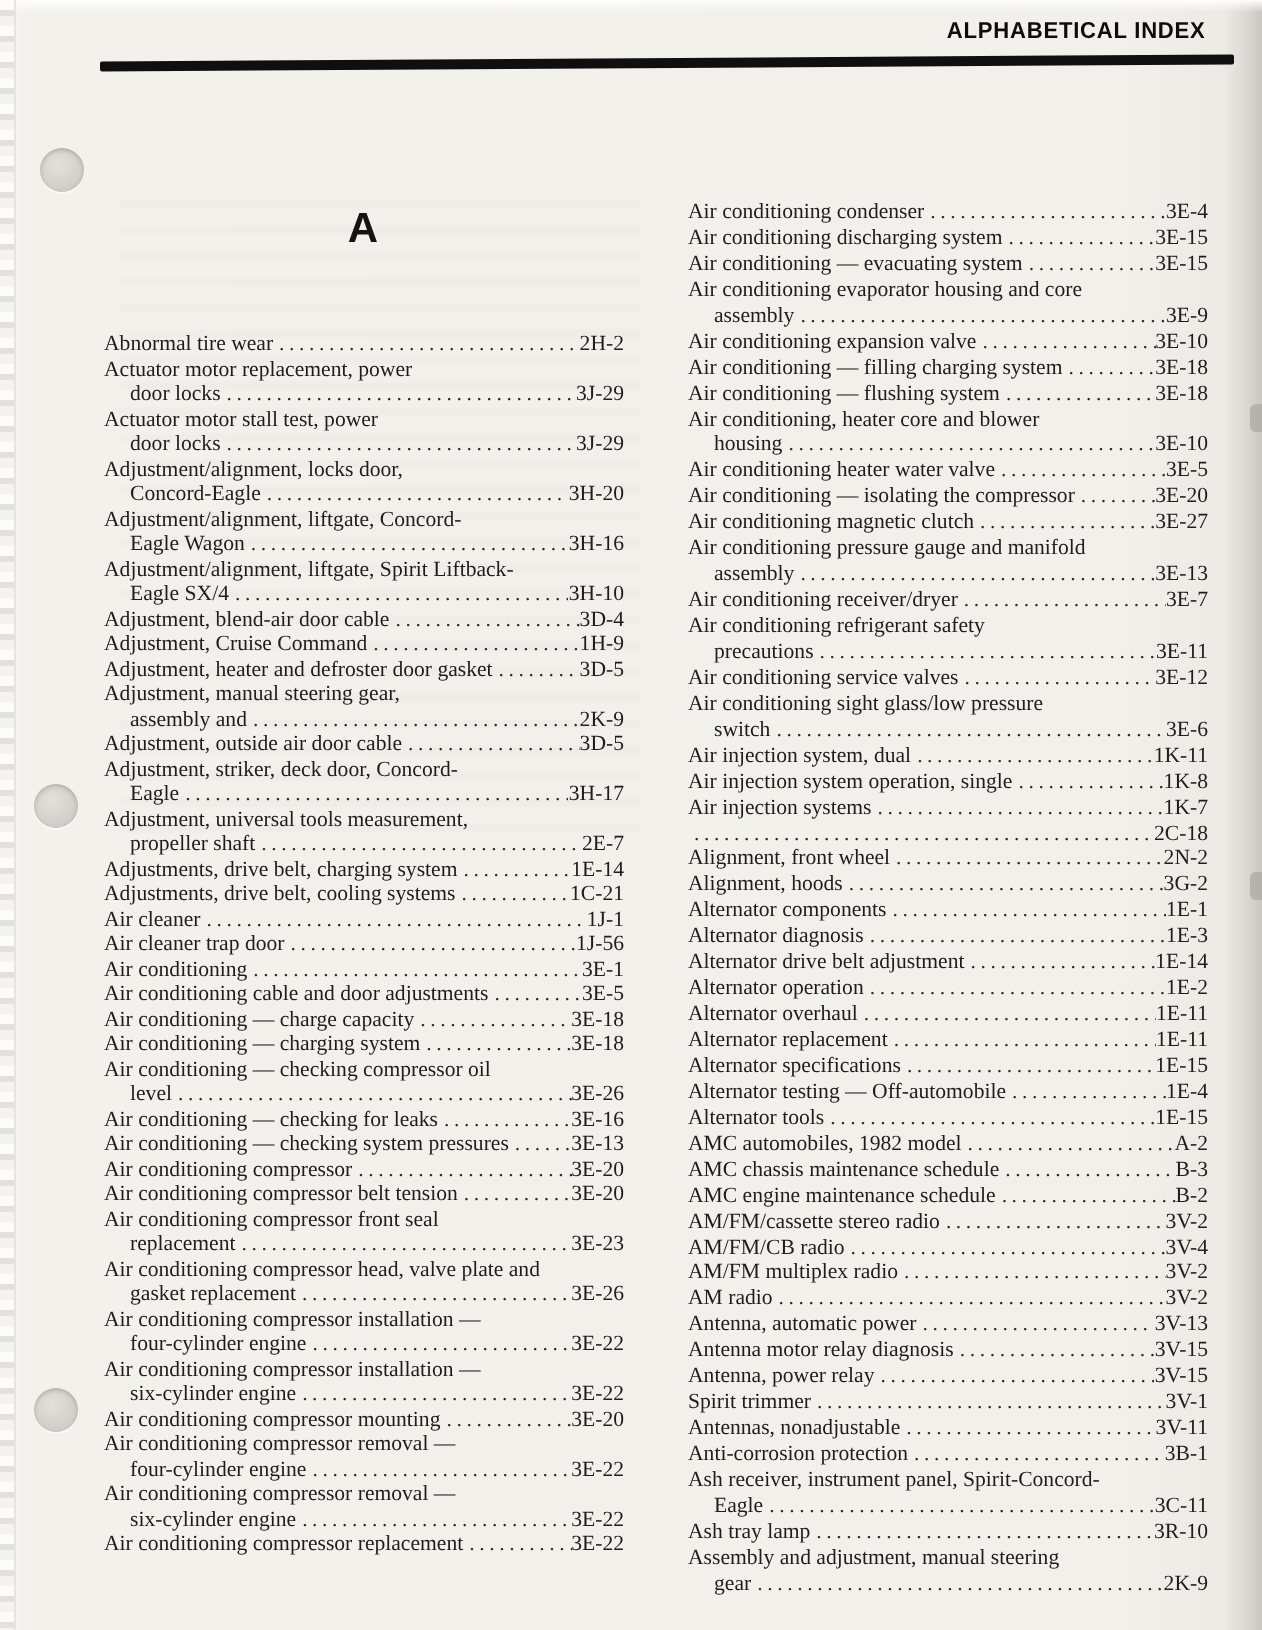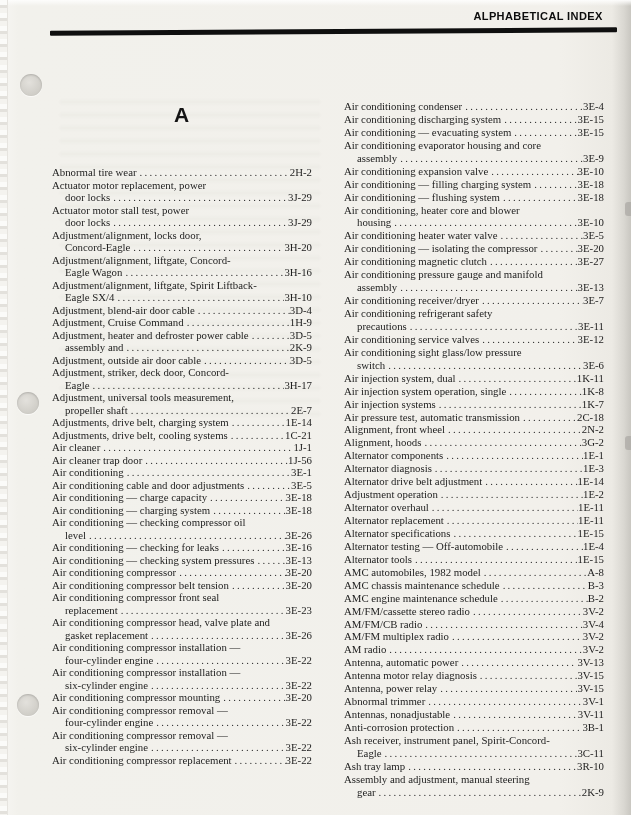--- a/index.html
+++ b/index.html
@@ -151,23 +151,26 @@
         <span class="etext">Adjustment, blend-air door cable</span>
         <span class="dots" aria-hidden="true">..........................................................................................</span>
         <span class="pageref">3D-4</span>
       </div>
       <div class="entry-line">
         <span class="etext">Adjustment, Cruise Command</span>
         <span class="dots" aria-hidden="true">..........................................................................................</span>
         <span class="pageref">1H-9</span>
       </div>
       <div class="entry-line">
-        <span class="etext">Adjustment, heater and defroster power cable</span>
+        <span class="etext">Adjustment, heater and defroster door gasket</span>
         <span class="dots" aria-hidden="true">..........................................................................................</span>
         <span class="pageref">3D-5</span>
+      </div>
+      <div class="entry-line">
+        <span class="etext">Adjustment, manual steering gear,</span>
       </div>
       <div class="entry-line cont">
         <span class="etext">assembly and</span>
         <span class="dots" aria-hidden="true">..........................................................................................</span>
         <span class="pageref">2K-9</span>
       </div>
       <div class="entry-line">
         <span class="etext">Adjustment, outside air door cable</span>
         <span class="dots" aria-hidden="true">..........................................................................................</span>
         <span class="pageref">3D-5</span>
@@ -420,21 +423,20 @@
         <span class="etext">Air injection system operation, single</span>
         <span class="dots" aria-hidden="true">..........................................................................................</span>
         <span class="pageref">1K-8</span>
       </div>
       <div class="entry-line">
         <span class="etext">Air injection systems</span>
         <span class="dots" aria-hidden="true">..........................................................................................</span>
         <span class="pageref">1K-7</span>
       </div>
       <div class="entry-line">
-        <span class="etext">Air pressure test, automatic transmission</span>
         <span class="dots" aria-hidden="true">..........................................................................................</span>
         <span class="pageref">2C-18</span>
       </div>
       <div class="entry-line">
         <span class="etext">Alignment, front wheel</span>
         <span class="dots" aria-hidden="true">..........................................................................................</span>
         <span class="pageref">2N-2</span>
       </div>
       <div class="entry-line">
         <span class="etext">Alignment, hoods</span>
@@ -450,21 +452,21 @@
         <span class="etext">Alternator diagnosis</span>
         <span class="dots" aria-hidden="true">..........................................................................................</span>
         <span class="pageref">1E-3</span>
       </div>
       <div class="entry-line">
         <span class="etext">Alternator drive belt adjustment</span>
         <span class="dots" aria-hidden="true">..........................................................................................</span>
         <span class="pageref">1E-14</span>
       </div>
       <div class="entry-line">
-        <span class="etext">Adjustment operation</span>
+        <span class="etext">Alternator operation</span>
         <span class="dots" aria-hidden="true">..........................................................................................</span>
         <span class="pageref">1E-2</span>
       </div>
       <div class="entry-line">
         <span class="etext">Alternator overhaul</span>
         <span class="dots" aria-hidden="true">..........................................................................................</span>
         <span class="pageref">1E-11</span>
       </div>
       <div class="entry-line">
         <span class="etext">Alternator replacement</span>
@@ -482,21 +484,21 @@
         <span class="pageref">1E-4</span>
       </div>
       <div class="entry-line">
         <span class="etext">Alternator tools</span>
         <span class="dots" aria-hidden="true">..........................................................................................</span>
         <span class="pageref">1E-15</span>
       </div>
       <div class="entry-line">
         <span class="etext">AMC automobiles, 1982 model</span>
         <span class="dots" aria-hidden="true">..........................................................................................</span>
-        <span class="pageref">A-8</span>
+        <span class="pageref">A-2</span>
       </div>
       <div class="entry-line">
         <span class="etext">AMC chassis maintenance schedule</span>
         <span class="dots" aria-hidden="true">..........................................................................................</span>
         <span class="pageref">B-3</span>
       </div>
       <div class="entry-line">
         <span class="etext">AMC engine maintenance schedule</span>
         <span class="dots" aria-hidden="true">..........................................................................................</span>
         <span class="pageref">B-2</span>
@@ -530,21 +532,21 @@
         <span class="etext">Antenna motor relay diagnosis</span>
         <span class="dots" aria-hidden="true">..........................................................................................</span>
         <span class="pageref">3V-15</span>
       </div>
       <div class="entry-line">
         <span class="etext">Antenna, power relay</span>
         <span class="dots" aria-hidden="true">..........................................................................................</span>
         <span class="pageref">3V-15</span>
       </div>
       <div class="entry-line">
-        <span class="etext">Abnormal trimmer</span>
+        <span class="etext">Spirit trimmer</span>
         <span class="dots" aria-hidden="true">..........................................................................................</span>
         <span class="pageref">3V-1</span>
       </div>
       <div class="entry-line">
         <span class="etext">Antennas, nonadjustable</span>
         <span class="dots" aria-hidden="true">..........................................................................................</span>
         <span class="pageref">3V-11</span>
       </div>
       <div class="entry-line">
         <span class="etext">Anti-corrosion protection</span>

